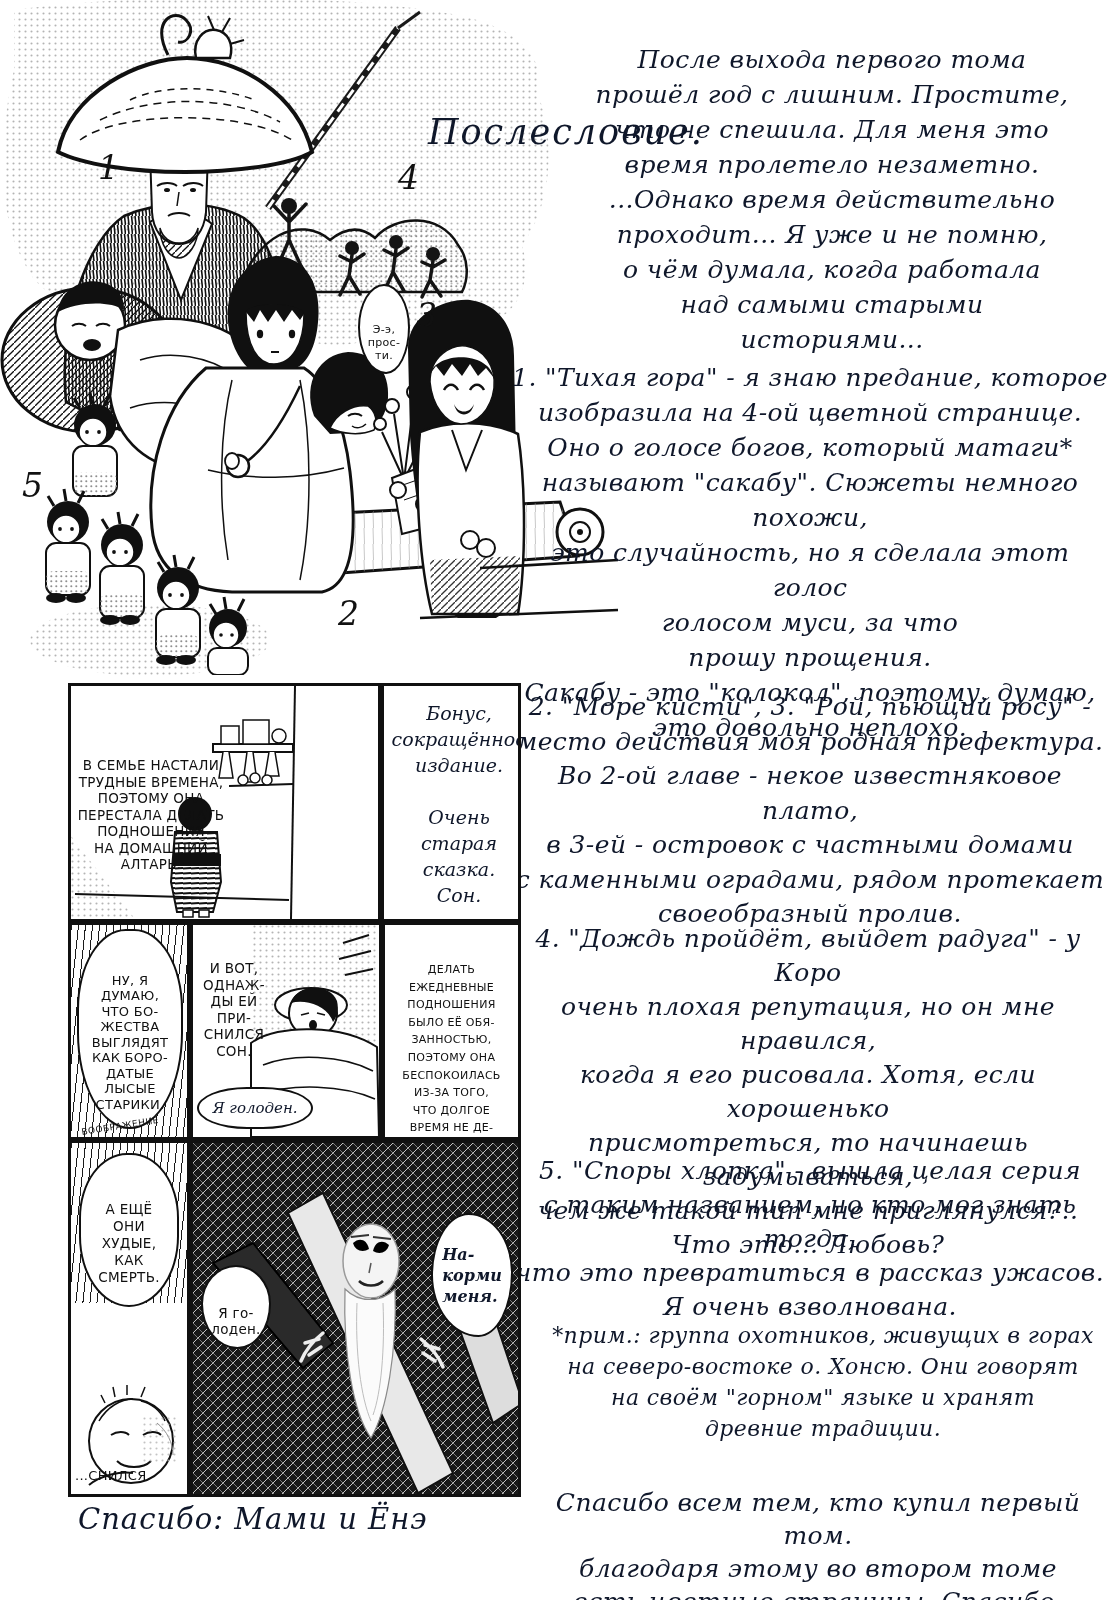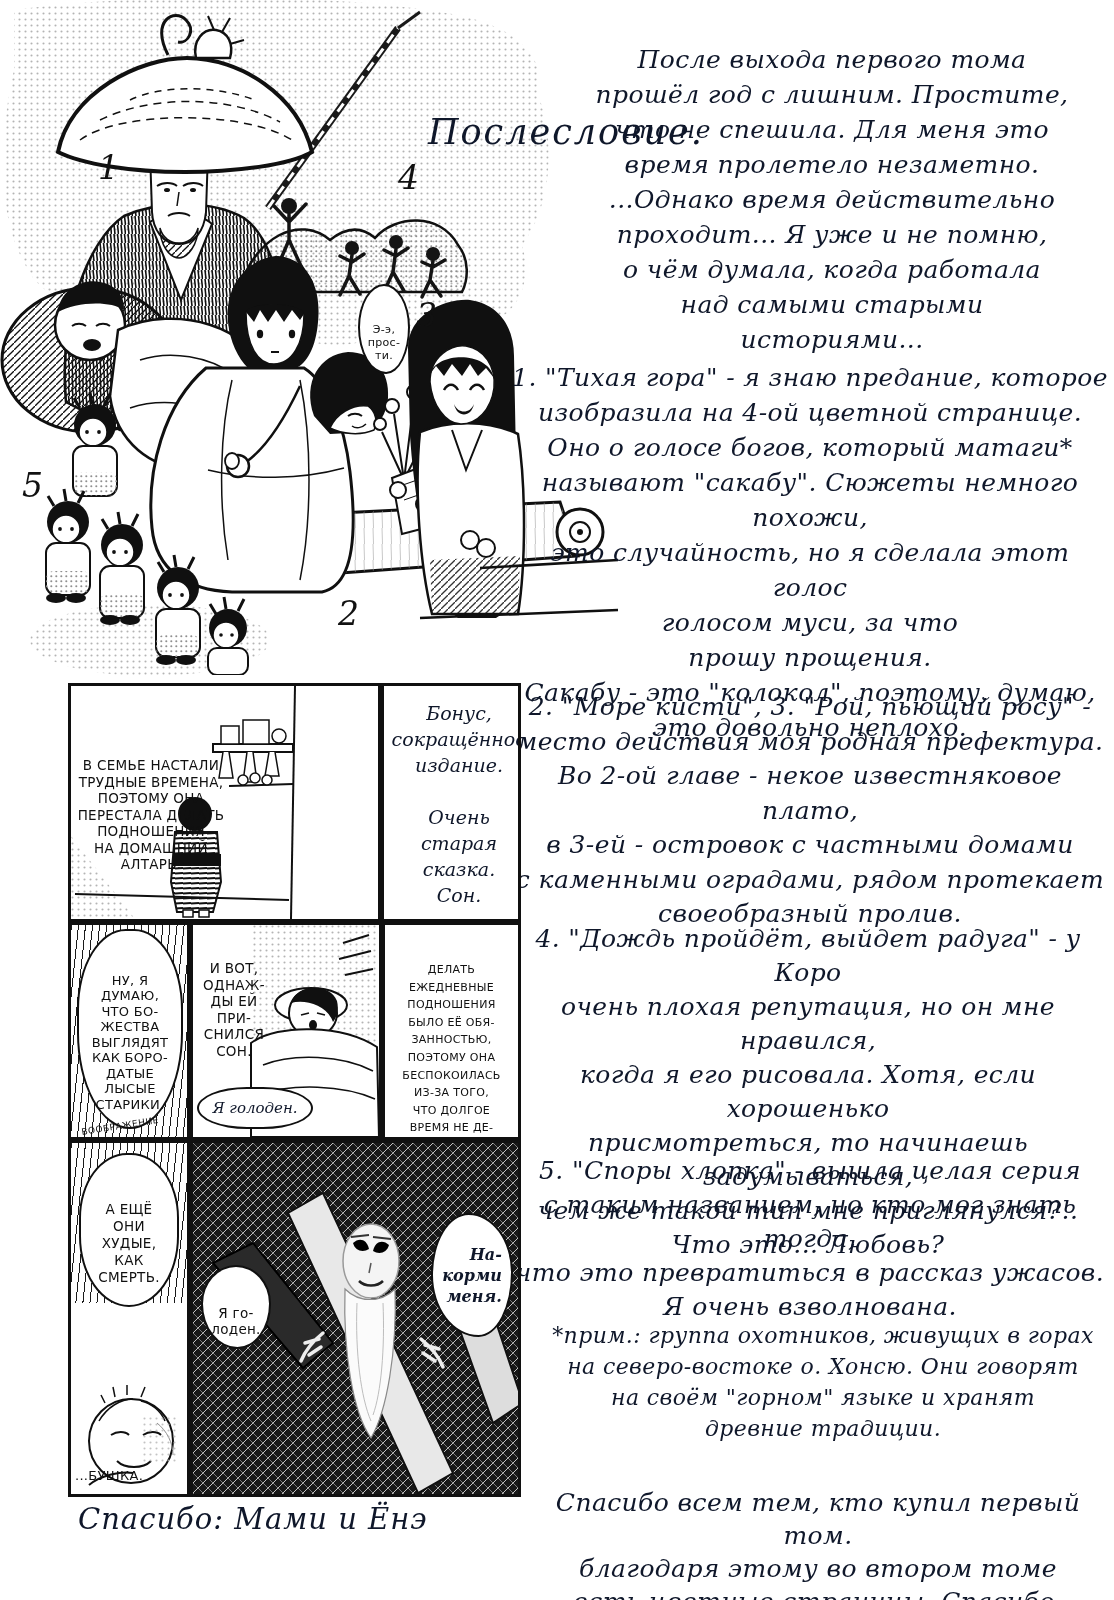--- a/index.html
+++ b/index.html
@@ -391,21 +391,21 @@
         <rect x="72" y="112" width="34" height="48" fill="url(#pDot)" opacity=".8"></rect>
         <path d="M18,182 C30,172 50,168 62,170" stroke="#101010" stroke-width="2" fill="none"></path>
       </svg>
       <div class="bubble" style="left:8px;top:10px;width:96px;height:150px;border-radius:48% 48% 50% 50%/42% 42% 46% 46%">
         <div class="caps" style="font-size:13.5px;line-height:17px">А ЕЩЁ
 ОНИ
 ХУДЫЕ,
 КАК
 СМЕРТЬ.</div>
       </div>
-      <span class="caps abs" style="left:4px;bottom:10px;font-size:13px">...БУШКА.</span>
+      <span class="caps abs" style="left:4px;bottom:10px;font-size:13px">...СНИЛСЯ.</span>
     </div>
 
     <div class="panel" style="left:122px;top:457px;width:331px;height:357px;background:#181818">
       <svg class="abs" style="left:0;top:0" width="325" height="351" viewBox="0 0 325 351">
         <rect x="0" y="0" width="325" height="351" fill="#181818"></rect>
         <rect x="0" y="0" width="325" height="351" fill="url(#pHatX)"></rect>
         <polygon points="95,70 130,50 260,330 225,350" fill="#e8e8e8" stroke="#101010" stroke-width="2"></polygon>
         <polygon points="250,140 285,125 330,260 300,280" fill="#dddddd" stroke="#101010" stroke-width="2"></polygon>
         <polygon points="20,120 60,100 140,200 110,225" fill="#2a2a2a" stroke="#000000" stroke-width="2"></polygon>
         <g>
@@ -421,21 +421,21 @@
             <path d="M130,190 C120,198 112,208 108,218 M126,196 L112,200 M128,204 L116,212"></path>
             <path d="M228,196 C238,204 246,214 250,224 M232,202 L246,206 M230,210 L242,218"></path>
           </g>
         </g>
       </svg>
       <div class="bubble" style="left:8px;top:122px;width:66px;height:80px;border-radius:50% 50% 48% 52%/46% 46% 54% 54%;border-width:2px">
         <div class="caps" style="font-size:13.5px;line-height:16px">Я го-
 лоден.</div>
       </div>
       <div class="bubble" style="right:5px;top:70px;width:78px;height:120px;border-radius:46% 54% 42% 58%/50% 48% 52% 50%;border-width:2px">
-        <div class="hand" style="font-size:16px;font-weight:bold;line-height:21px;text-align:right;white-space:pre-line">На-
+        <div class="hand" style="font-size:16px;font-weight:bold;line-height:21px;text-align:left;white-space:pre-line">На-
 корми
 меня.</div>
       </div>
     </div>
   </div>
 
   <div class="hand abs" style="left:78px;top:1502px;font-size:29px;letter-spacing:1px">Спасибо: Мами и Ёнэ</div>
 
 </div>
 

